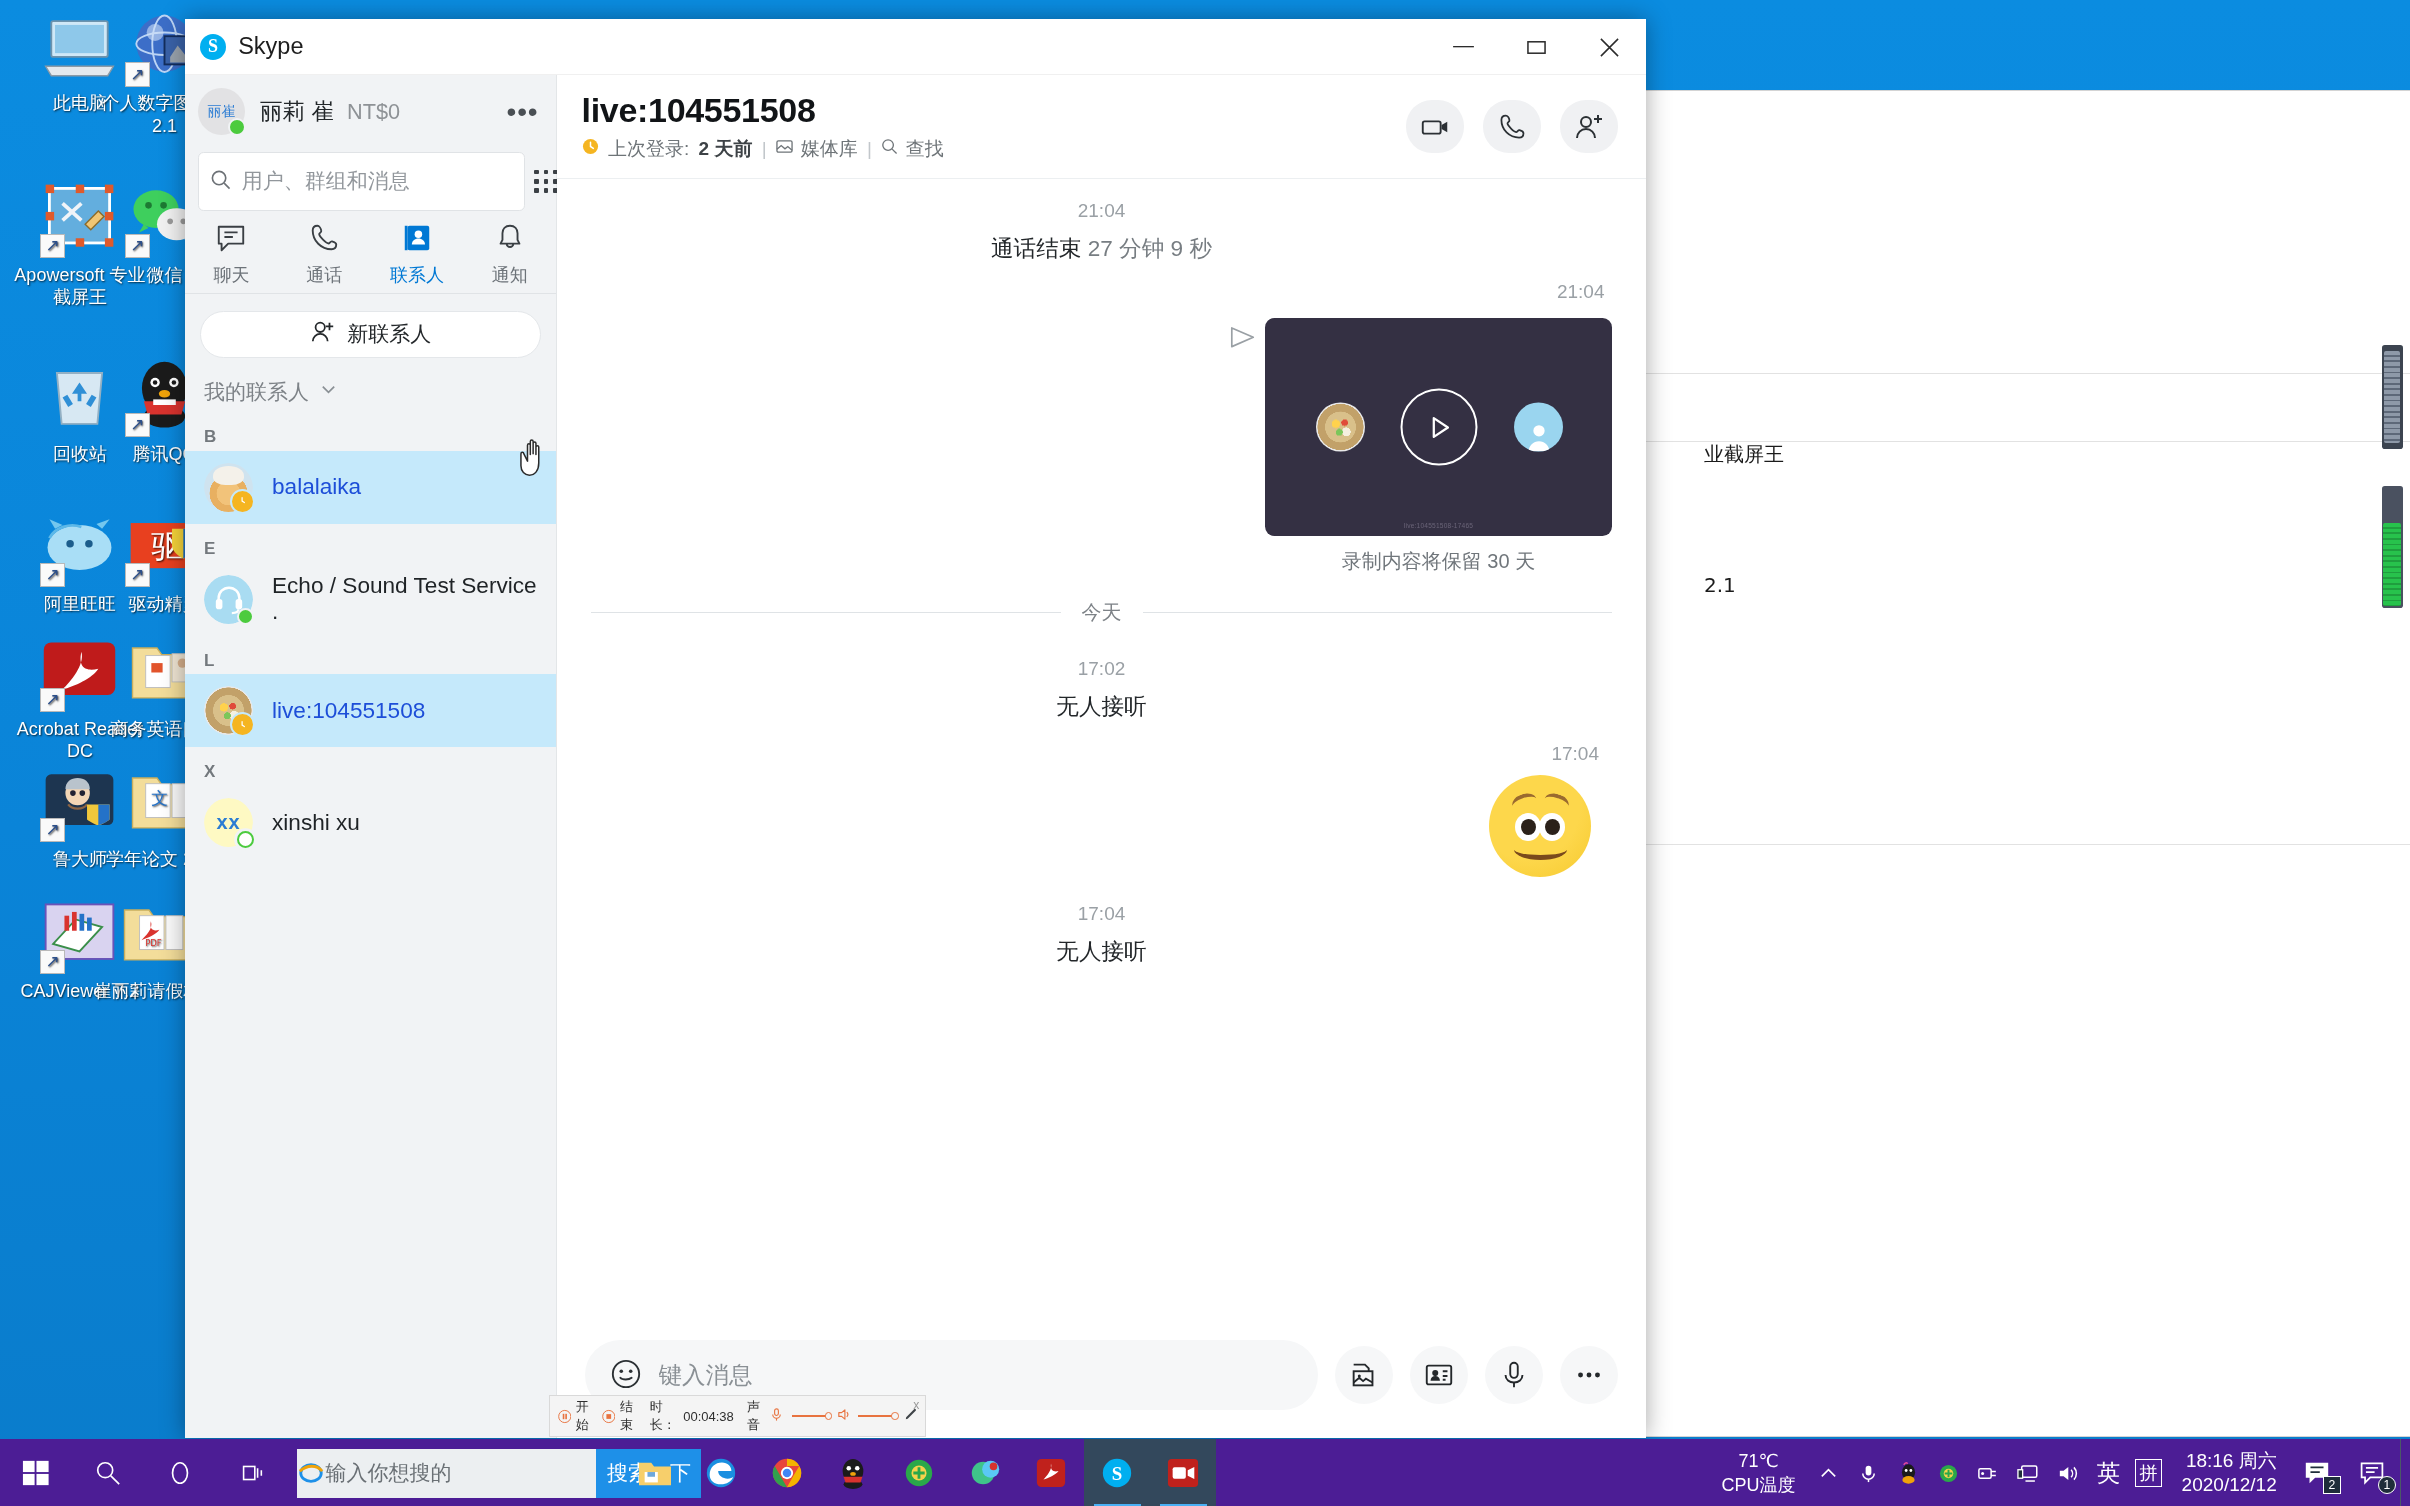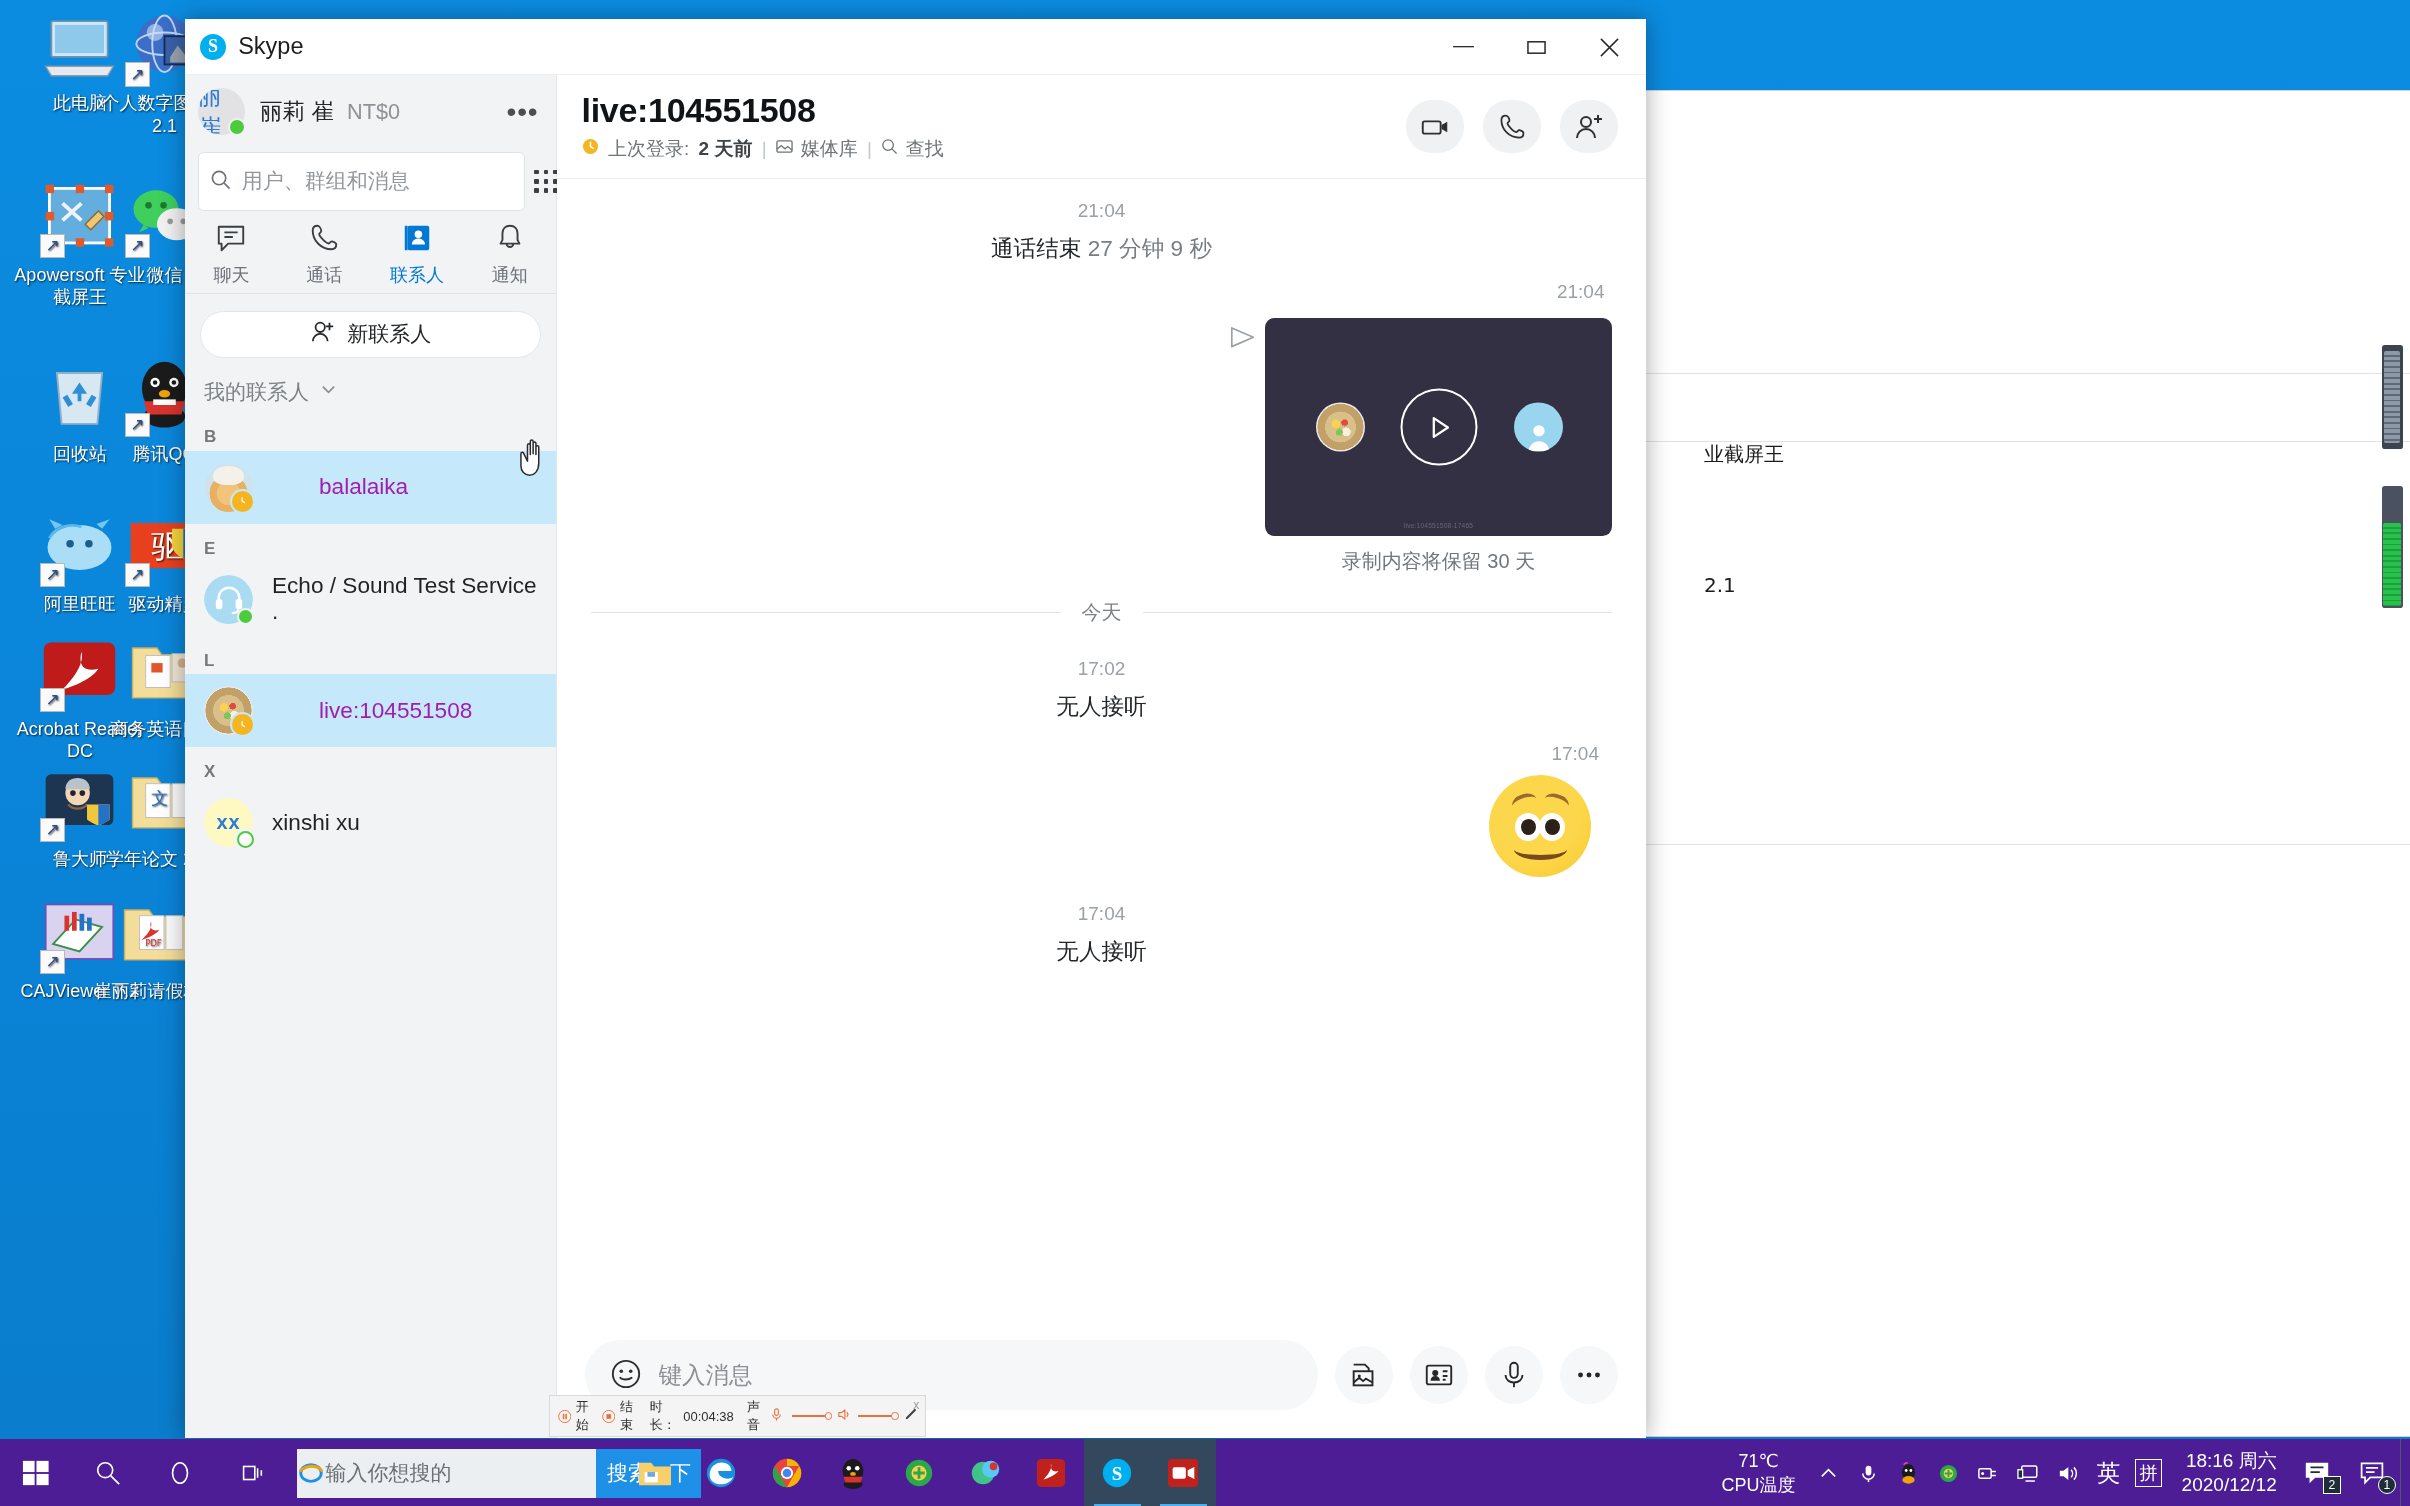--- a/index.html
+++ b/index.html
@@ -95,21 +95,21 @@
     display: flex; align-items: center; justify-content: center;
     overflow: visible;
   }
   .avatar .img { width: 100%; height: 100%; border-radius: 50%; overflow: hidden;
     display: flex; align-items: center; justify-content: center; }
   .presence {
     position: absolute; right: -0.9px; bottom: -0.9px;
     border-radius: 50%; border: 2.8px solid #f1f3f5; box-sizing: content-box;
   }
   #profile-avatar { width: 47px; height: 47px; }
-  #profile-avatar .img { background: #e2e2e4; color: #2b7cd3; font-size: 24px; }
+  #profile-avatar .img { background: #e2e2e4; color: #2b7cd3; font-size: 14px; }
   #profile-name { margin-left: 15px; font-size: 22.6px; color: #23272a; }
   #profile-credit { margin-left: 13px; font-size: 21.7px; color: #8e9296; }
   #profile-more {
     margin-left: auto; width: 41px; height: 41px; border-radius: 50%;
     display: flex; align-items: center; justify-content: center;
     font-size: 28px; color: #4a4f54; cursor: pointer; letter-spacing: 0.9px;
   }
 
   #searchrow { padding: 3.8px 13px 0; display: flex; align-items: center; gap: 9.4px; }
   #searchbox {
@@ -155,21 +155,21 @@
   .group-letter {
     padding: 15px 19px 3.8px; font-size: 17px; font-weight: bold; color: #73787d;
   }
   .contact-row {
     height: 73px; display: flex; align-items: center; padding: 0 19px; gap: 19px;
     cursor: pointer;
   }
   .contact-row.selected { background: #c5e9fb; }
   .contact-row .avatar { width: 49px; height: 49px; }
   .contact-name { font-size: 22.6px; color: #1f2326; }
-  .contact-row.selected .contact-name { color: #a21caf; margin-left: 47px; }
+  .contact-row.selected .contact-name { color: #1d4ed8; }
   .contact-row .presence { border-color: #f1f3f5; }
 
   
   .av-cat {
     width:100%; height:100%; border-radius:50%;
     background: radial-gradient(circle at 50% 62%, #f2c37a 0 30%, #e8b061 31% 48%, #cfe3ef 49% 100%);
     position: relative;
   }
   .av-cat::before {
     content:''; position:absolute; left:18%; top:6%; width:64%; height:40%;

